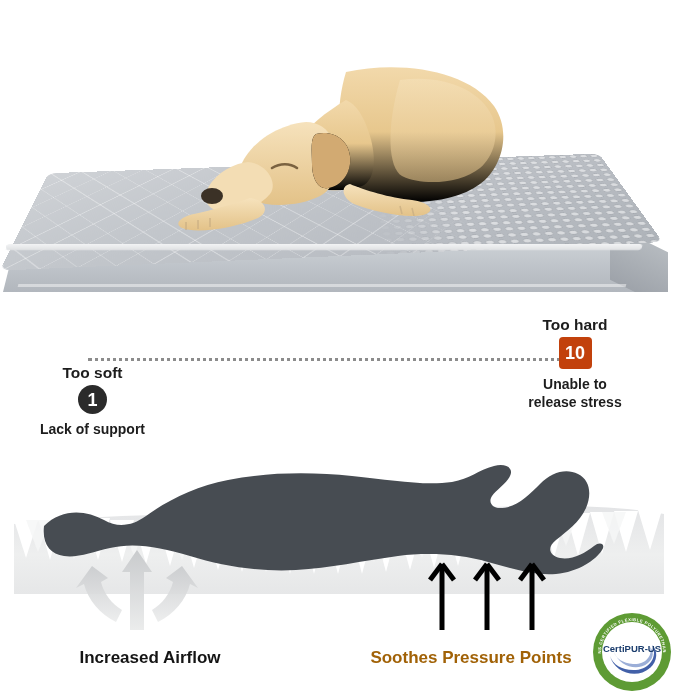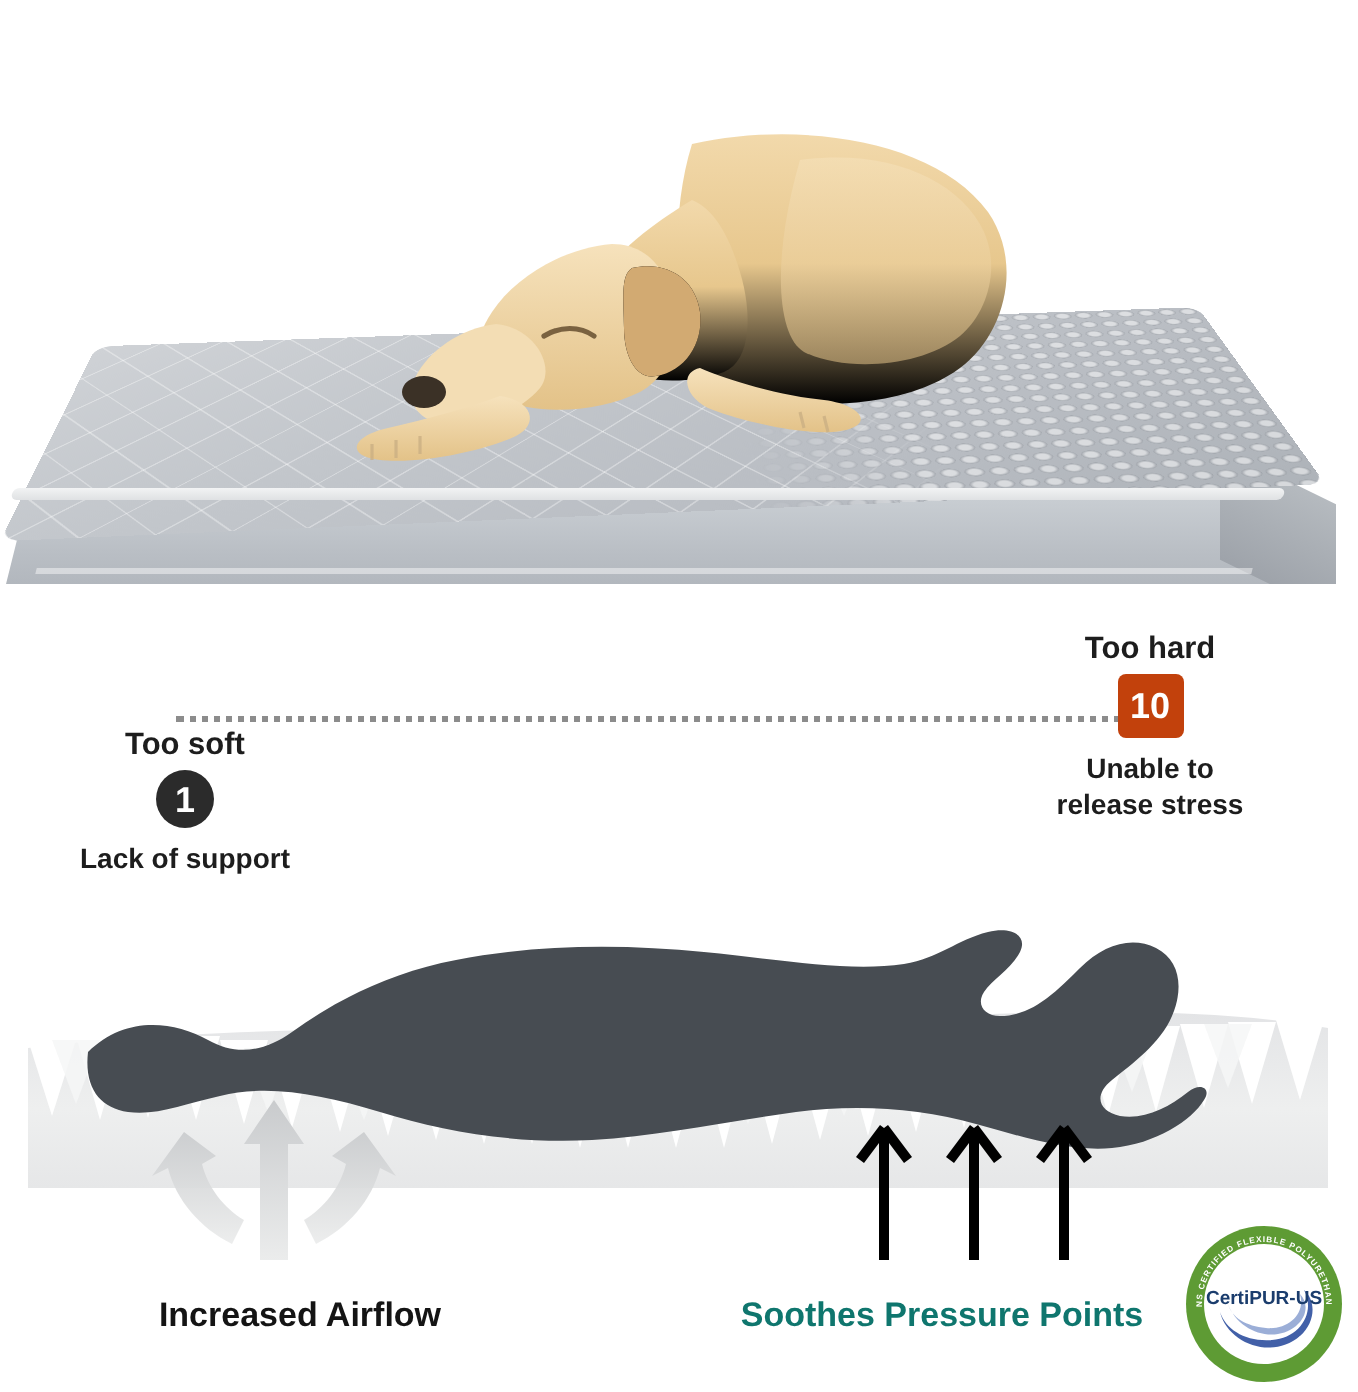--- a/index.html
+++ b/index.html
@@ -105,21 +105,21 @@
   .diagram{position:absolute;left:0;top:424px;width:679px;height:210px;}
   .diagram svg{display:block;width:679px;height:210px;}
 
   
   .cap-airflow{
     position:absolute;left:40px;top:648px;width:220px;text-align:center;
     font-size:17px;font-weight:bold;color:#141414;
   }
   .cap-pressure{
     position:absolute;left:355px;top:648px;width:232px;text-align:center;
-    font-size:17px;font-weight:bold;color:#0f766e;
+    font-size:17px;font-weight:bold;color:#a16207;
   }
 
   
   .badge{position:absolute;left:592px;top:612px;width:80px;height:80px;}
   .badge svg{display:block;width:80px;height:80px;}
 </style>
 </head>
 <body>
 
 <div class="page">

